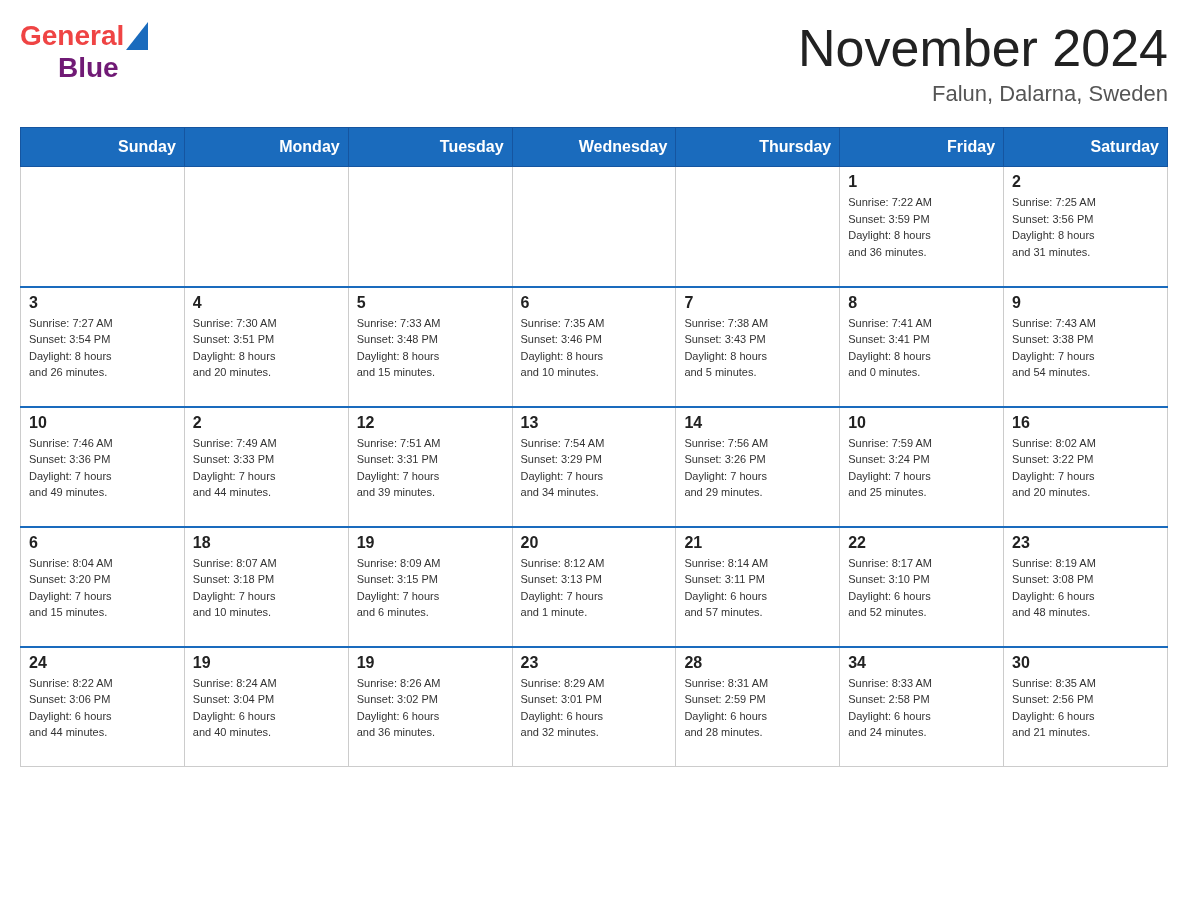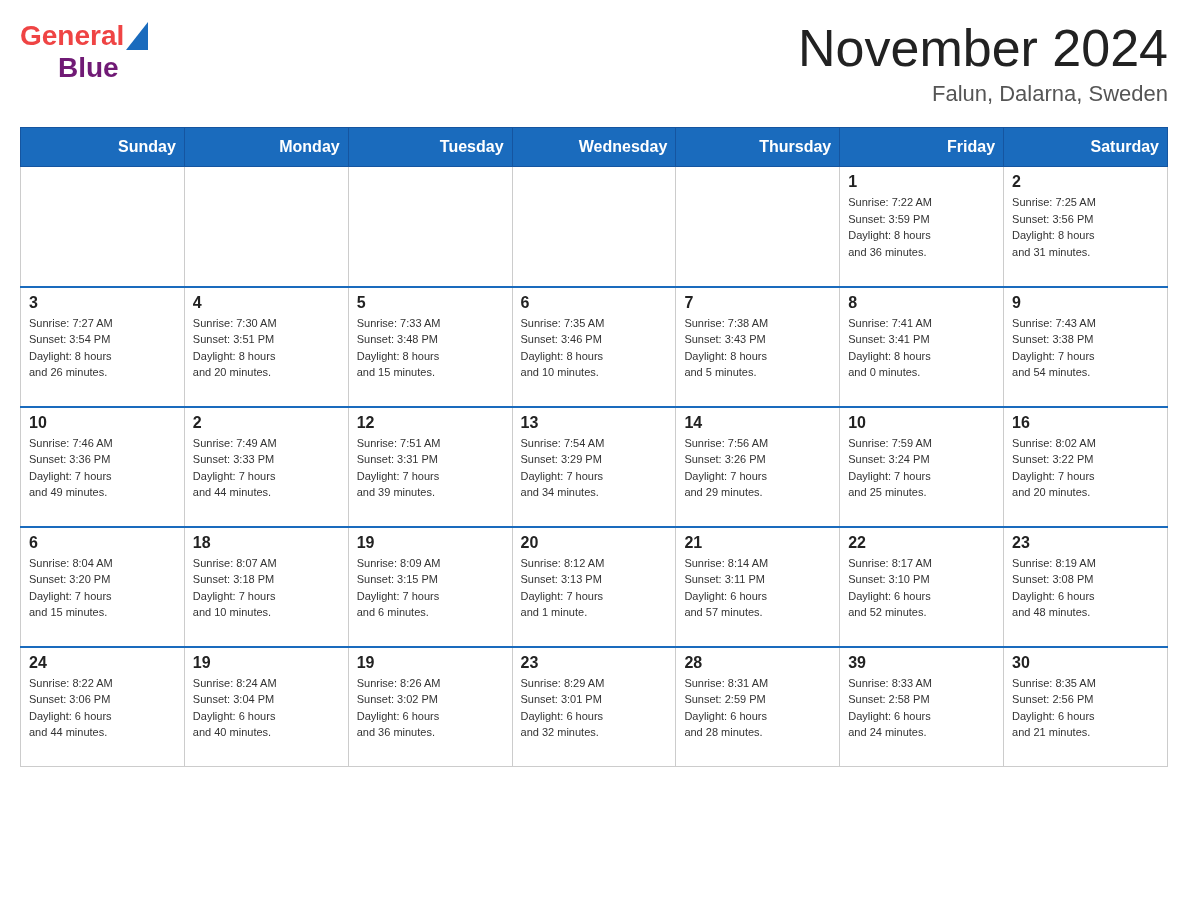--- a/index.html
+++ b/index.html
@@ -237,21 +237,21 @@
         </td>
         <td>
           <div class="day-number">23</div>
           <div class="day-info">Sunrise: 8:29 AM<br>Sunset: 3:01 PM<br>Daylight: 6 hours<br>and 32 minutes.</div>
         </td>
         <td>
           <div class="day-number">28</div>
           <div class="day-info">Sunrise: 8:31 AM<br>Sunset: 2:59 PM<br>Daylight: 6 hours<br>and 28 minutes.</div>
         </td>
         <td>
-          <div class="day-number">39</div>
+          <div class="day-number">34</div>
           <div class="day-info">Sunrise: 8:33 AM<br>Sunset: 2:58 PM<br>Daylight: 6 hours<br>and 24 minutes.</div>
         </td>
         <td>
           <div class="day-number">30</div>
           <div class="day-info">Sunrise: 8:35 AM<br>Sunset: 2:56 PM<br>Daylight: 6 hours<br>and 21 minutes.</div>
         </td>
       </tr>
     </tbody>
 </table>
 

